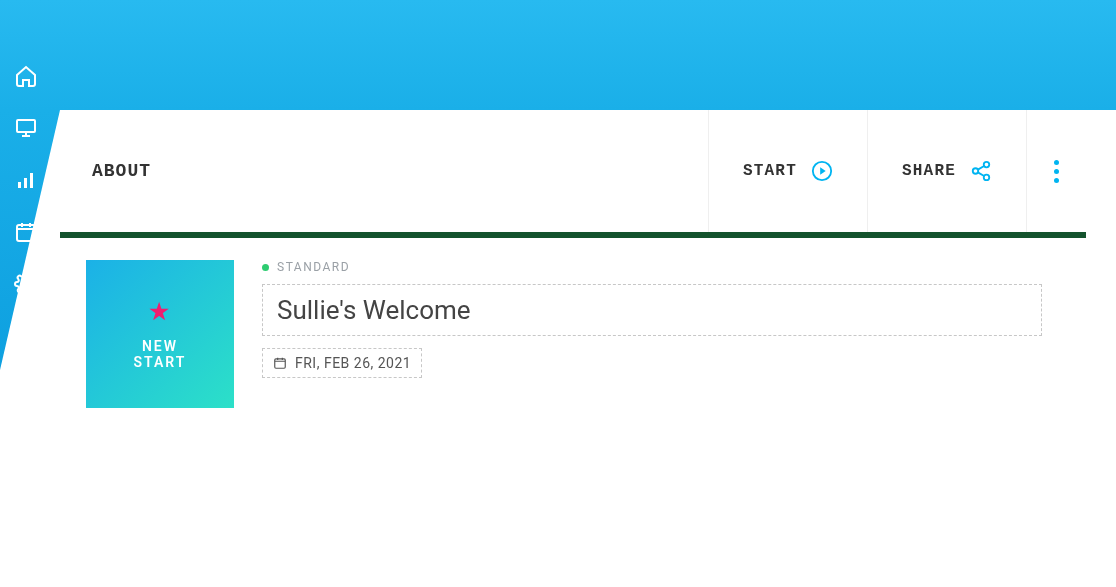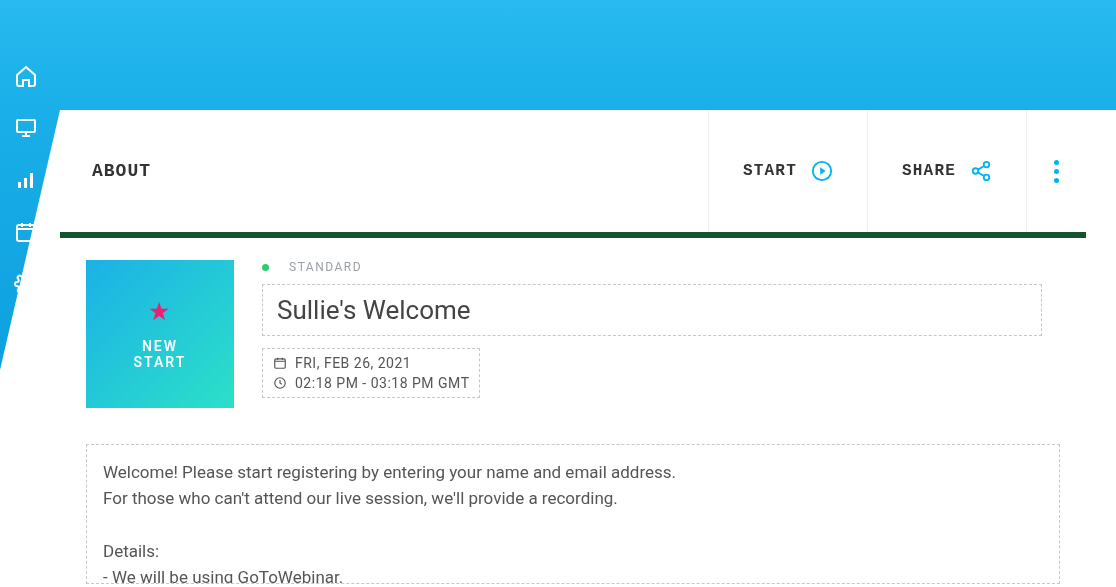--- a/index.html
+++ b/index.html
@@ -93,21 +93,21 @@
 .event-tile {
   width:148px; height:148px;
   background: linear-gradient(135deg, #1bb1e7 0%, #2ce0c8 100%);
   display:flex; flex-direction:column; align-items:center; justify-content:center;
   color:#fff; font-size:14px; letter-spacing:2px; font-weight:600;
   cursor:pointer;
 }
 .star { color:#f01e6f; font-size:22px; margin-bottom:14px; }
 
 .meta { flex:1; }
-.type-line { display:flex; align-items:center; gap:20px; color:#9aa0a6; font-size:12px; letter-spacing:1.5px; margin-bottom:10px; }
+.type-line { display:flex; align-items:center; gap:8px; color:#9aa0a6; font-size:12px; letter-spacing:1.5px; margin-bottom:10px; }
 .dot-green { width:7px; height:7px; background:#2ecc71; border-radius:50%; }
 
 .title-field {
   border:1px dashed #c7c7c7; padding:10px 14px;
   font-size:26px; color:#444; width:780px; margin-bottom:12px;
 }
 .chips { display:flex; gap:24px; flex-wrap:wrap; }
 .chip {
   border:1px dashed #c7c7c7; padding:6px 10px;
   display:flex; flex-direction:column; gap:4px;
@@ -244,32 +244,18 @@
         <div class="chip">
           <div class="chip-row">
             <span class="chip-ico">
               <svg viewBox="0 0 24 24" fill="none" stroke="currentColor" stroke-width="2">
                   <rect x="3" y="5" width="18" height="16" rx="2"></rect>
                   <path d="M3 9h18M8 3v4M16 3v4"></path>
                 </svg>
             </span>
             <span>FRI, FEB 26, 2021</span>
           </div>
-          <div class="chip-row">
-            <span class="chip-ico">
-              <svg viewBox="0 0 24 24" fill="none" stroke="currentColor" stroke-width="2">
-                  <circle cx="12" cy="12" r="9"></circle>
-                  <path d="M12 7v5l3 2"></path>
-                </svg>
-            </span>
-            <span>02:18 PM - 03:18 PM GMT</span>
-          </div>
         </div>
       </div>
     </div>
   </div>
 
-  <div class="desc">Welcome! Please start registering by entering your name and email address.
-For those who can't attend our live session, we'll provide a recording.
-
-Details:
-- We will be using GoToWebinar.</div>
 </div>
 
 </body></html>

